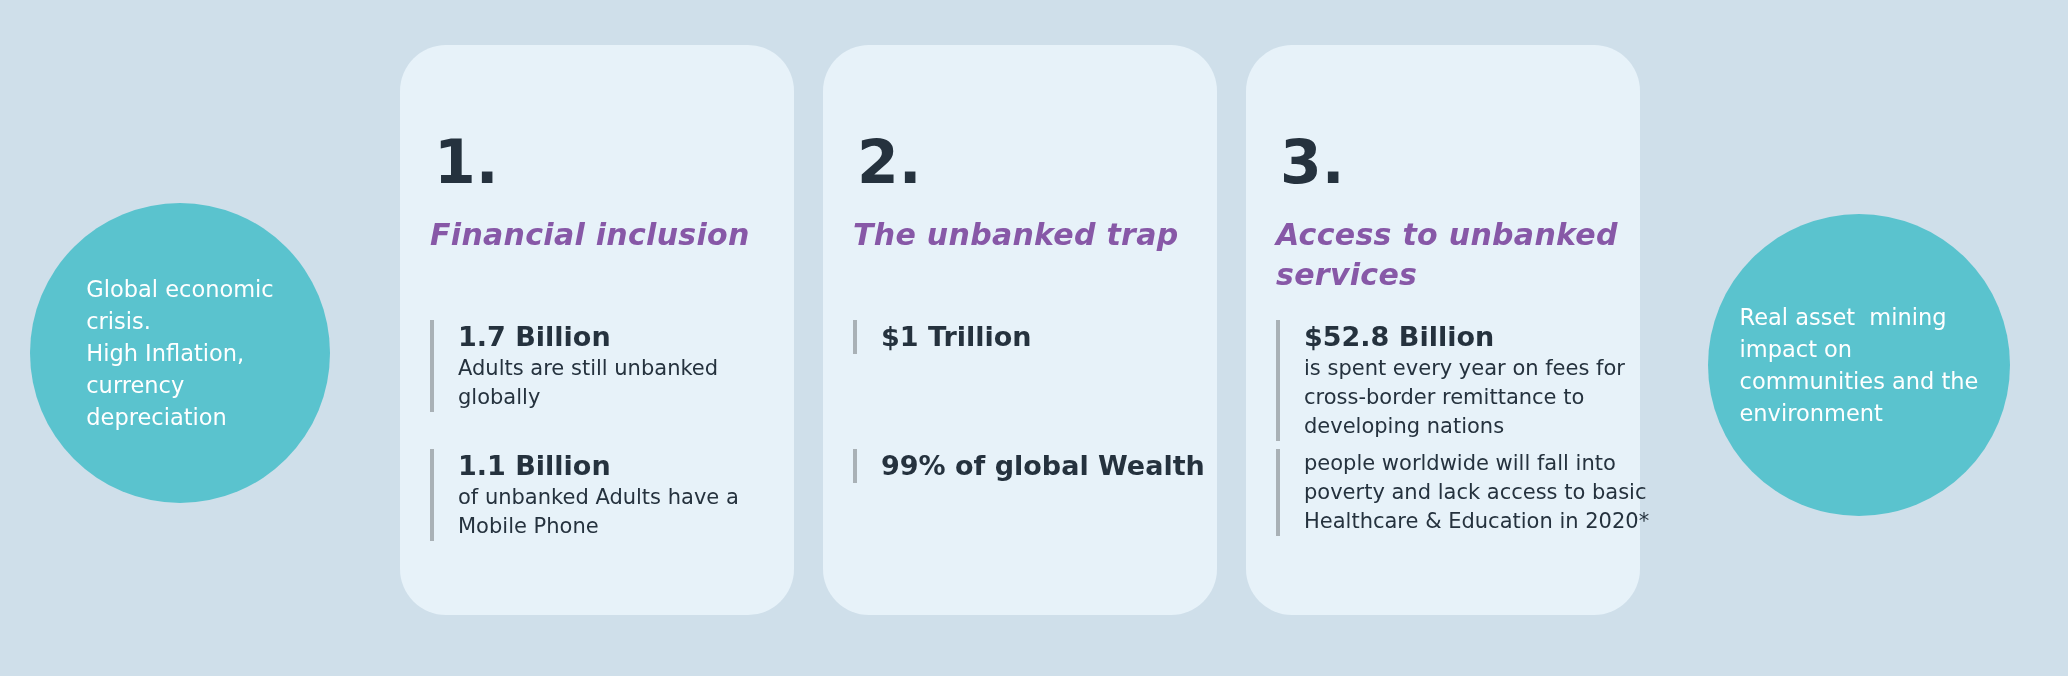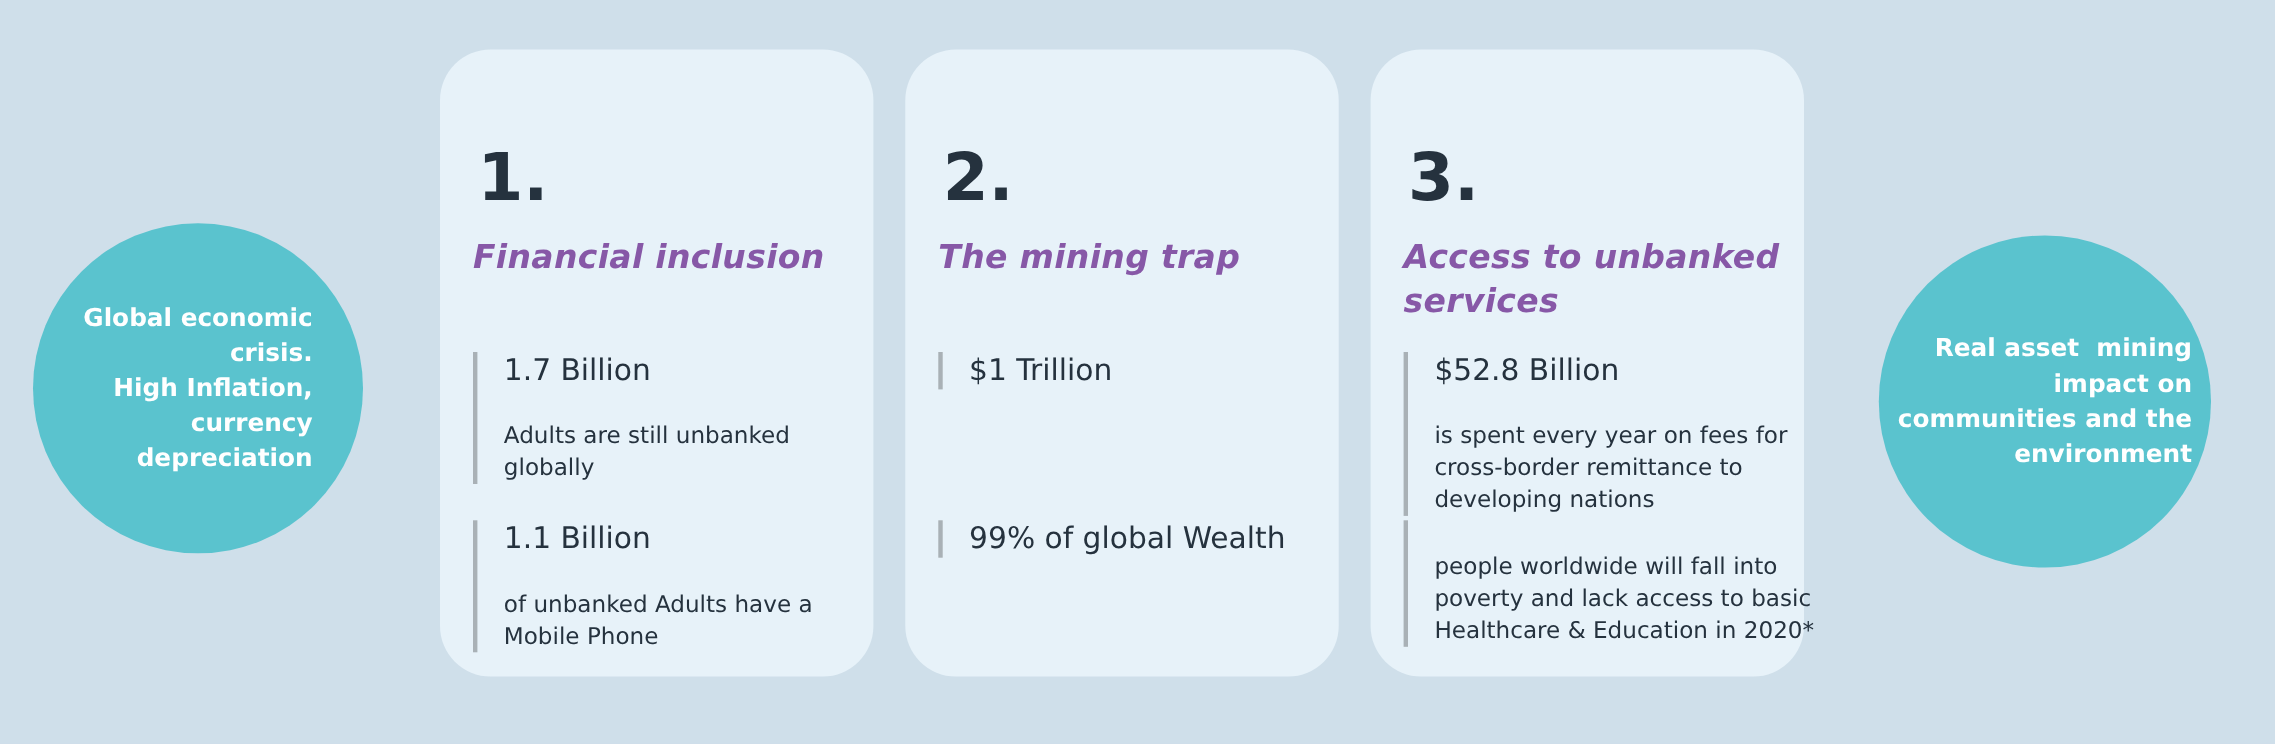--- a/index.html
+++ b/index.html
@@ -28,24 +28,24 @@
     border-radius: 50%;
     background: var(--circle-bg);
     display: flex;
     align-items: center;
     justify-content: center;
   }
   .circle-left  { left: 30px;   top: 203px; width: 300px; height: 300px; }
   .circle-right { left: 1708px; top: 214px; width: 302px; height: 302px; }
   .circle-text {
     color: var(--circle-text);
-    font-weight: 700;
+    font-weight: 400;
     font-size: 22.5px;
     line-height: 32px;
-    text-align: right;
+    text-align: left;
     white-space: pre-wrap;
   }
 
   .card {
     position: absolute;
     top: 45px;
     height: 570px;
     width: 394px;
     background: var(--card-bg);
     border-radius: 46px;
@@ -76,35 +76,34 @@
     white-space: pre-line;
     font-style: italic;
   }
   .stat {
     position: absolute;
     left: 30px;
     border-left: 4px solid var(--stat-bar);
     padding-left: 24px;
   }
   .stat-1 { top: 275px; }
-  .stat-2 { top: 428px; }
+  .stat-2 { top: 404px; }
   .stat-value {
     font-size: 27px;
     line-height: 34px;
-    font-weight: 400;
+    font-weight: 700;
     color: var(--dark-text);
     white-space: pre;
   }
   .stat-desc {
     font-size: 21px;
     line-height: 29px;
     font-weight: 400;
     color: var(--dark-text);
     white-space: pre;
-    margin-top: 28px;
   }
 </style>
 </head>
 <body>
 
 <div class="canvas">
 
   <div class="context-circle circle-left">
     <div class="circle-text">Global economic
 crisis.
@@ -123,21 +122,21 @@
     </div>
     <div class="stat stat-2">
       <div class="stat-value">1.1 Billion</div>
       <div class="stat-desc">of unbanked Adults have a
 Mobile Phone</div>
     </div>
   </div>
 
   <div class="card card-2">
     <div class="card-number">2.</div>
-    <div class="card-title">The mining trap</div>
+    <div class="card-title">The unbanked trap</div>
     <div class="stat stat-1">
       <div class="stat-value">$1 Trillion</div>
     </div>
     <div class="stat stat-2">
       <div class="stat-value">99% of global Wealth</div>
     </div>
   </div>
 
   <div class="card card-3">
     <div class="card-number">3.</div>

